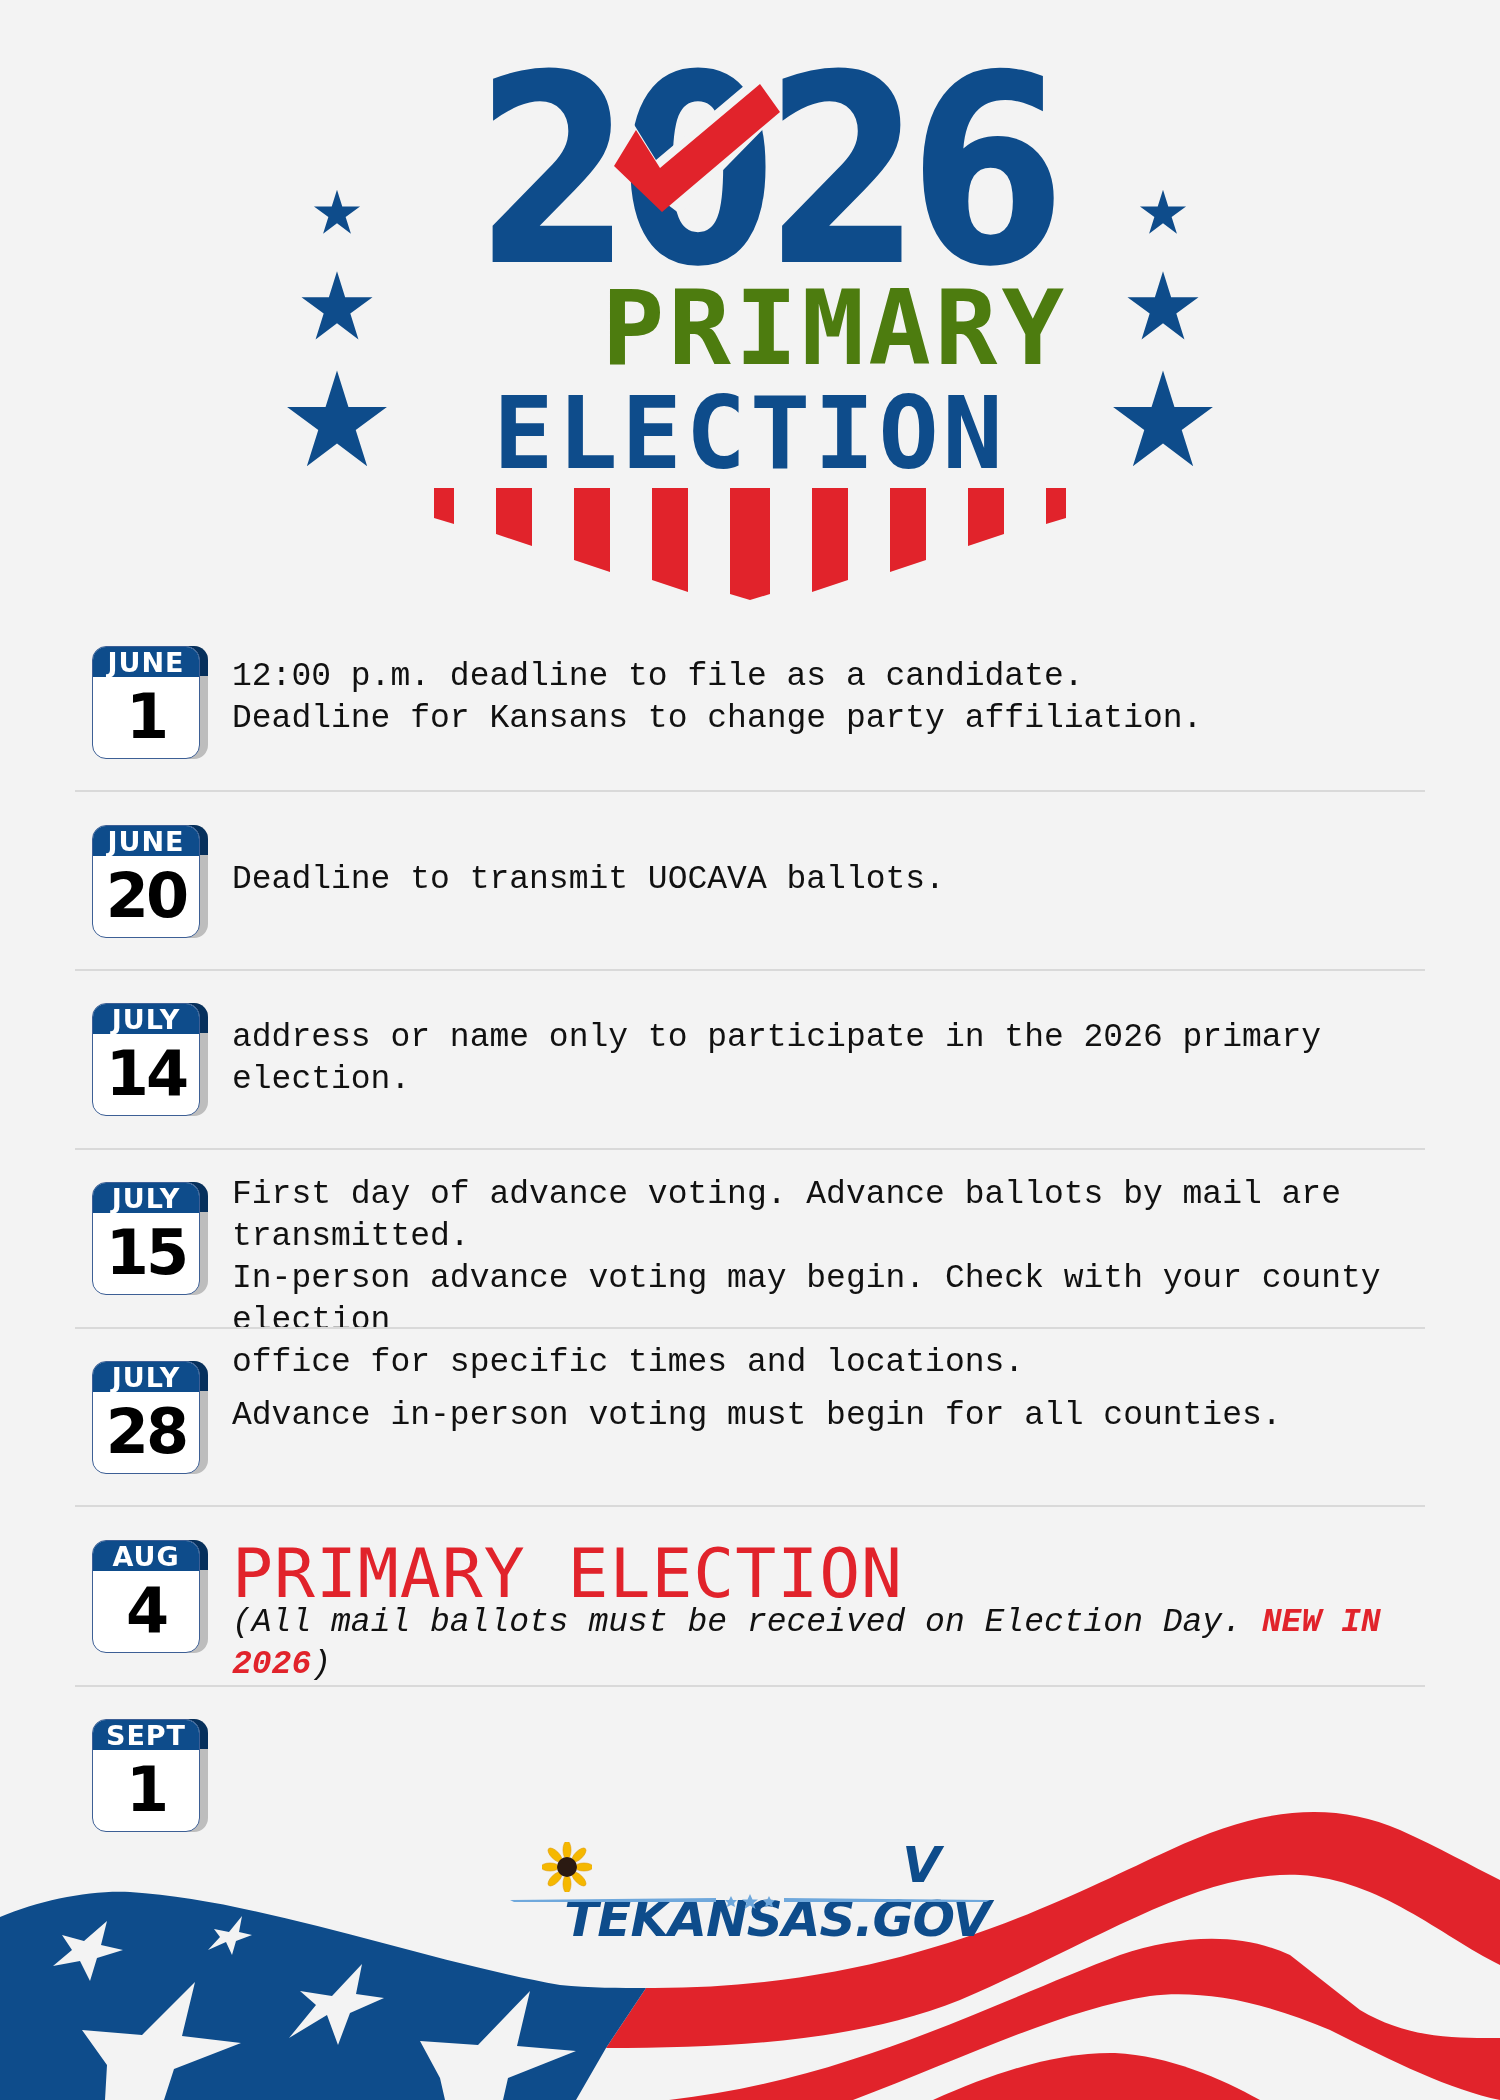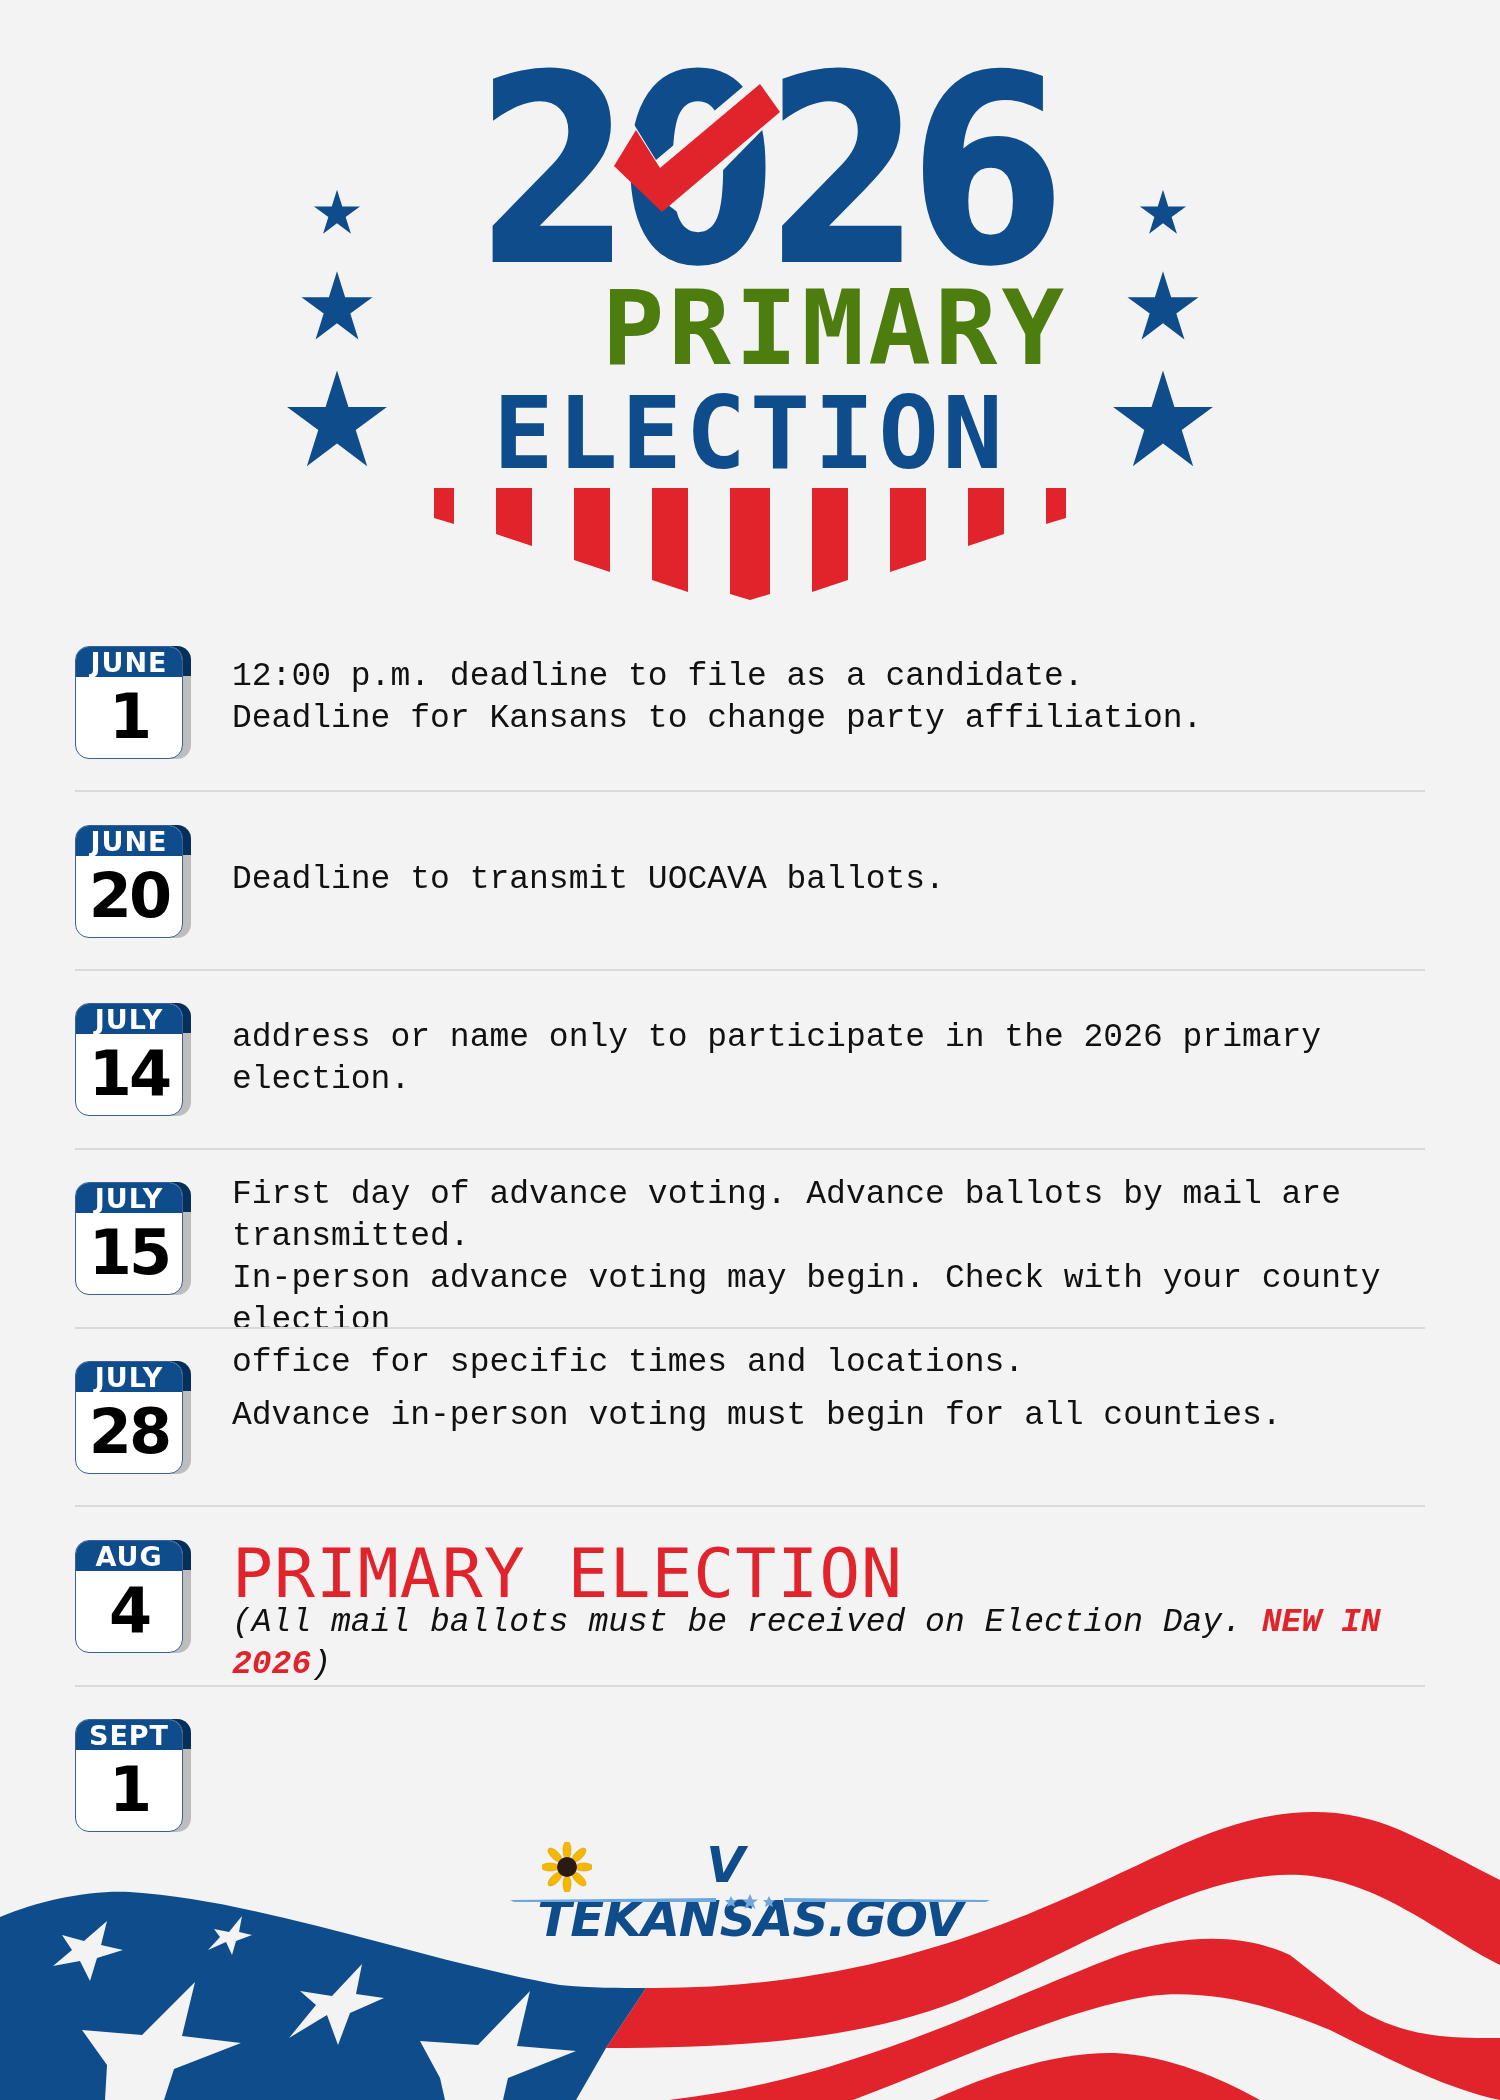--- a/index.html
+++ b/index.html
@@ -28,21 +28,21 @@
   .election-word { top: 388px; height: 92px; font-size: 100px; line-height: 92px; color: #0e4c8b; }
   .shield-stripes { position: absolute; left: 434px; top: 488px; width: 632px; height: 112px; }
   .side-star { position: absolute; }
 
   
   .schedule { position: absolute; left: 0; top: 0; width: 1500px; }
   .row { position: absolute; left: 75px; width: 1350px; }
   .divider { position: absolute; left: 75px; width: 1350px; height: 2px; background: #d9d9d9; }
 
   .cal {
-    position: absolute; left: 0; top: 0; width: 96px; height: 113px;
+    position: absolute; left: 17px; top: 0; width: 96px; height: 113px;
   }
   .cal-shadow {
     position: absolute; left: 8px; top: 0; width: 108px; height: 113px;
     border-radius: 14px; background: #bdbdbd;
   }
   .cal-shadow-top {
     position: absolute; left: 8px; top: 0; width: 108px; height: 30px;
     border-radius: 14px 14px 0 0; background: #06305c;
   }
   .cal-card {
@@ -70,21 +70,21 @@
     font-family: "DejaVu Sans Mono", monospace; font-weight: normal;
     color: #e1232b; font-size: 68px; line-height: 56px; letter-spacing: 1px;
   }
   .note { font-style: italic; }
   .note .red { color: #e1232b; font-weight: bold; }
 
   
   .flag { position: absolute; left: 0; top: 1800px; width: 1500px; height: 300px; }
   .site-logo { position: absolute; left: 510px; top: 1838px; width: 480px; height: 72px; }
   .site-text {
-    position: absolute; left: 0; top: 0; width: 480px; text-align: center;
+    position: absolute; left: 0; top: 0; width: 480px; text-align: right;
     font-family: "DejaVu Sans", sans-serif; font-weight: bold; font-style: italic;
     font-size: 50px; line-height: 54px; color: #0e4c8b; letter-spacing: -1px;
   }
   .sunflower { position: absolute; left: 32px; top: 4px; width: 50px; height: 50px; }
   .site-underline { position: absolute; left: 0; top: 56px; width: 480px; height: 16px; }
 </style>
 </head>
 <body>
 
 <div>

